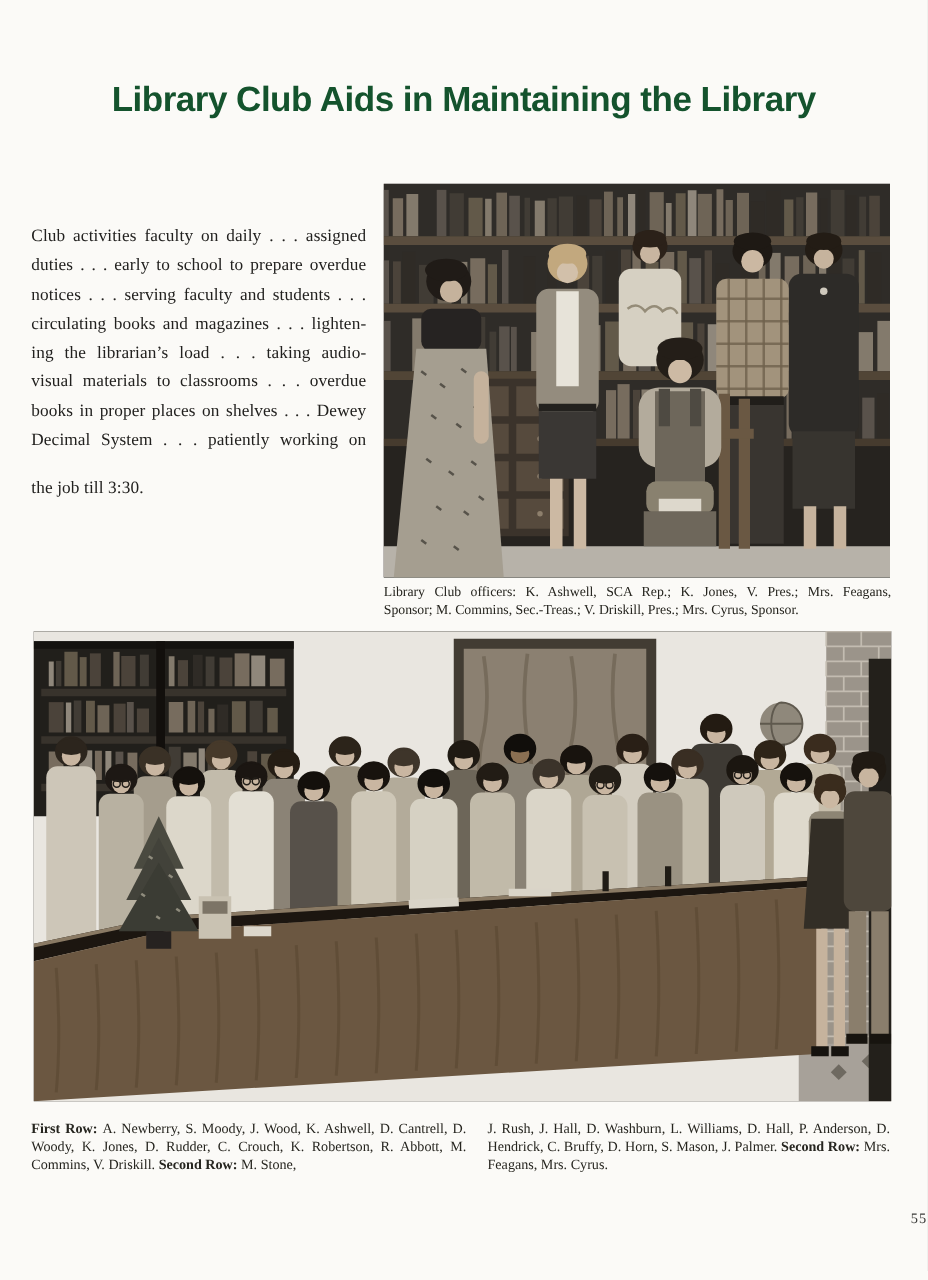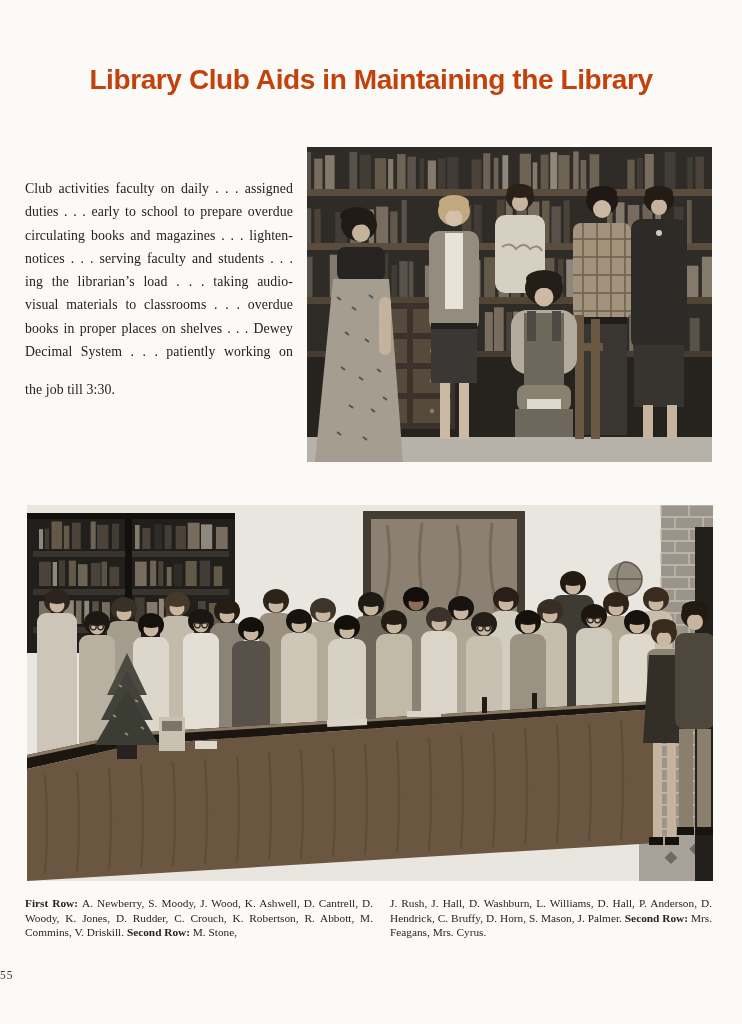--- a/index.html
+++ b/index.html
@@ -4,54 +4,54 @@
 <style>
   html,body{margin:0;padding:0;background:#e8e8e6;}
   .sheet{
     position:relative; width:742px; height:1024px; margin:0 auto;
     background:#fbfaf7; color:#1c1c1c; overflow:hidden;
     font-family:"Liberation Serif", serif;
   }
   .title{
     position:absolute; left:0; right:0; top:64px; margin:0;
     text-align:center; font-family:"Liberation Sans", sans-serif;
-    font-weight:bold; font-size:28px; letter-spacing:-0.4px; color:#c2410c;
+    font-weight:bold; font-size:28px; letter-spacing:-0.4px; color:#14532d;
   }
   .intro{ position:absolute; left:25px; top:177px; width:268px;
     font-size:13.8px; letter-spacing:0.1px; color:#22211f;}
   .jline{ line-height:23.3px; text-align:justify; text-align-last:justify; }
   .jline.last{ text-align-last:left;margin-top:15px; }
   .photo{ position:absolute; background:#2c2a26; }
   .photo svg{ display:block; }
   .photo-officers{ left:307px; top:147px; width:405px; height:315px; }
   .photo-group{ left:27px; top:505px; width:686px; height:376px; }
   .cap{ position:absolute; font-size:11px; line-height:13.6px; color:#26251f; }
   .cap-officers{ left:307px; top:468px; width:406px; }
   .cap-just{ text-align:justify; text-align-last:justify; }
   .group-caption{ position:absolute; left:25px; top:896px; width:697px;
     display:flex; gap:17px; font-size:11.3px; line-height:14.6px; color:#26251f;}
   .gcol{ text-align:justify; }
   .gcol.left{ width:348px; }
   .gcol.right{ width:322px; }
   .b{ font-weight:bold; }
-  .pageno{ position:absolute; left:0; right:0; top:969px; text-align:left;
+  .pageno{ position:absolute; left:0; right:0; top:969px; text-align:right;
     font-size:11.5px; letter-spacing:1px; color:#3a3a38; }
 </style>
 </head>
 <body>
 
 <div class="sheet">
 
   <h1 class="title">Library Club Aids in Maintaining the Library</h1>
 
   <div class="intro">
     <div class="jline">Club activities faculty on daily . . . assigned</div>
     <div class="jline">duties . . . early to school to prepare overdue</div>
+    <div class="jline">notices . . . serving faculty and students . . .</div>
     <div class="jline">circulating books and magazines . . . lighten-</div>
-    <div class="jline">notices . . . serving faculty and students . . .</div>
     <div class="jline">ing the librarian’s load . . . taking audio-</div>
     <div class="jline">visual materials to classrooms . . . overdue</div>
     <div class="jline">books in proper places on shelves . . . Dewey</div>
     <div class="jline">Decimal System . . . patiently working on</div>
     <div class="jline last">the job till 3:30.</div>
   </div>
 
   <div class="photo photo-officers" role="img" aria-label="Black-and-white photograph of six Library Club officers posed in front of library bookshelves, one seated in a chair">
     <svg viewBox="0 0 405 315" width="405" height="315">
       <rect width="405" height="315" fill="#2f2c28"></rect>
@@ -269,20 +269,24 @@
         <circle cx="54" cy="86" r="9" fill="#c5b29c"></circle>
         <ellipse cx="50" cy="69" rx="17" ry="9" fill="#201b17"></ellipse>
         <rect x="30" y="100" width="48" height="34" rx="8" fill="#262322"></rect>
         <polygon points="26,132 82,132 96,315 8,315" fill="#a59e90"></polygon>
         <path d="M30,150 l4,3 M45,160 l4,3 M62,148 l4,3 M38,185 l4,3 M58,192 l4,3 M72,178 l4,3 M34,220 l4,3 M52,230 l4,3 M70,222 l4,3 M42,258 l4,3 M64,262 l4,3 M30,285 l4,3 M56,290 l4,3 M76,250 l4,3" stroke="#57534a" stroke-width="2"></path>
         <rect x="72" y="150" width="12" height="58" rx="6" fill="#c5b29c"></rect>
       </g>
     </svg>
   </div>
 
+  <div class="cap cap-officers">
+    <div class="cap-just">Library Club officers: K. Ashwell, SCA Rep.; K. Jones, V. Pres.; Mrs. Feagans,</div>
+    <div>Sponsor; M. Commins, Sec.-Treas.; V. Driskill, Pres.; Mrs. Cyrus, Sponsor.</div>
+  </div>
 
   <div class="photo photo-group" role="img" aria-label="Black-and-white photograph of the Library Club members standing behind a long wooden circulation desk, with a bookshelf, a door, a globe and a brick pillar in the background">
     <svg viewBox="0 0 686 376" width="686" height="376">
       <rect width="686" height="376" fill="#e9e6e0"></rect>
 
       <g>
         <rect x="0" y="8" width="208" height="140" fill="#211f1b"></rect>
         <rect x="0" y="8" width="208" height="6" fill="#14120f"></rect>
         <rect x="6" y="46" width="196" height="6" fill="#38332c"></rect>
         <rect x="6" y="84" width="196" height="6" fill="#38332c"></rect>

